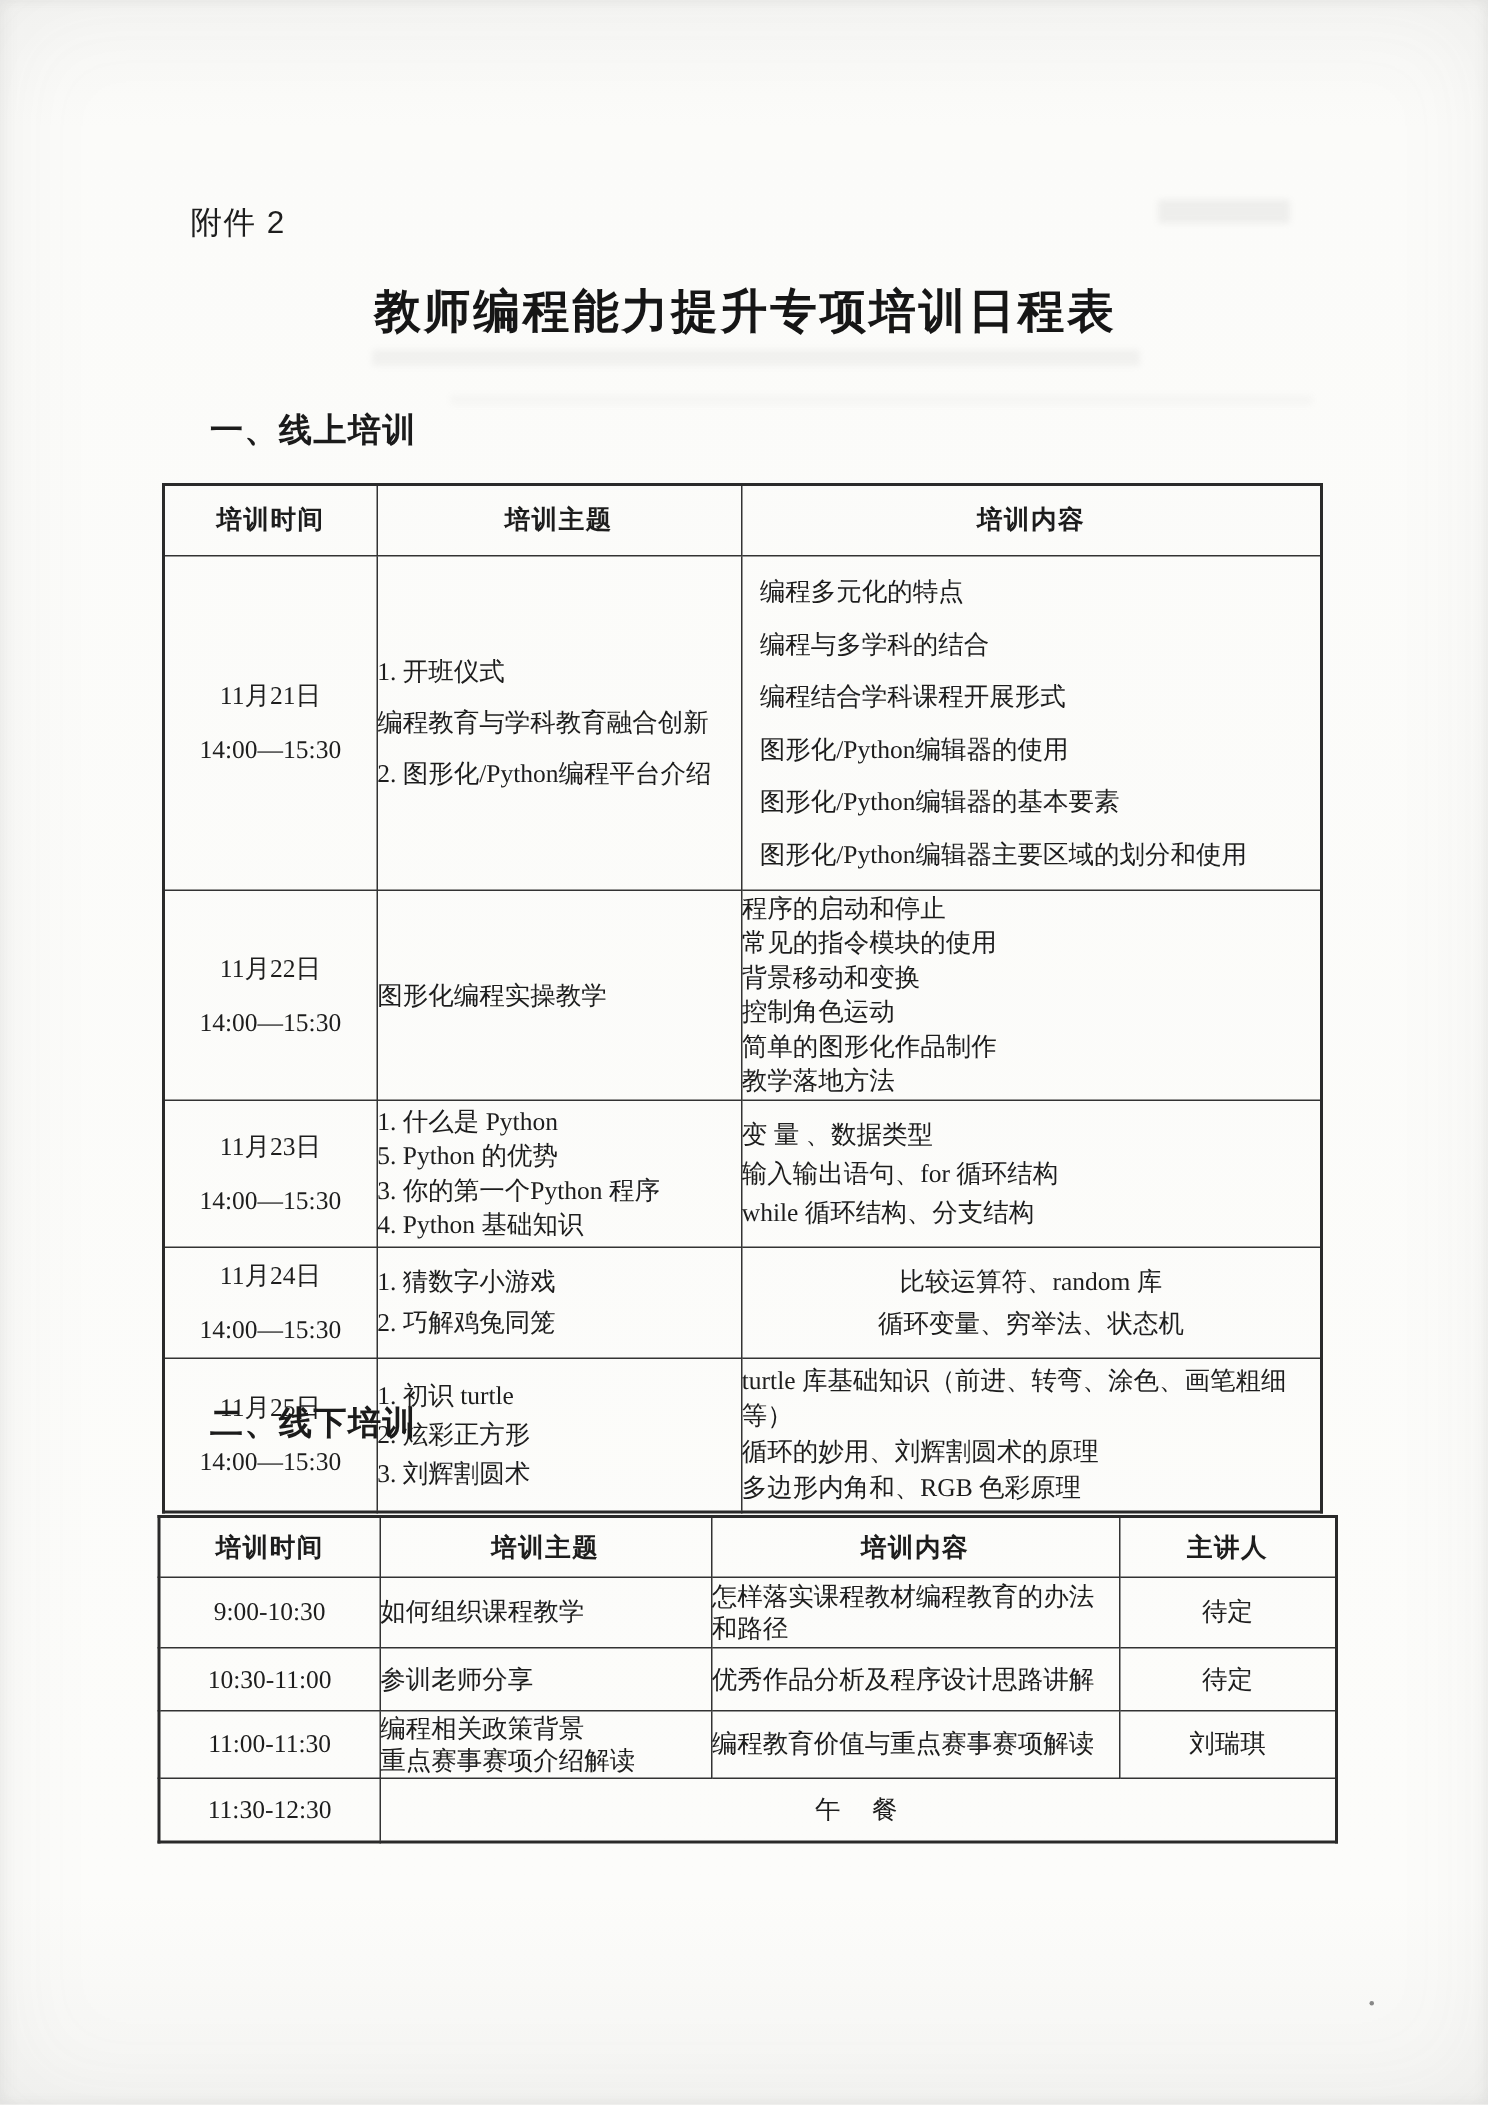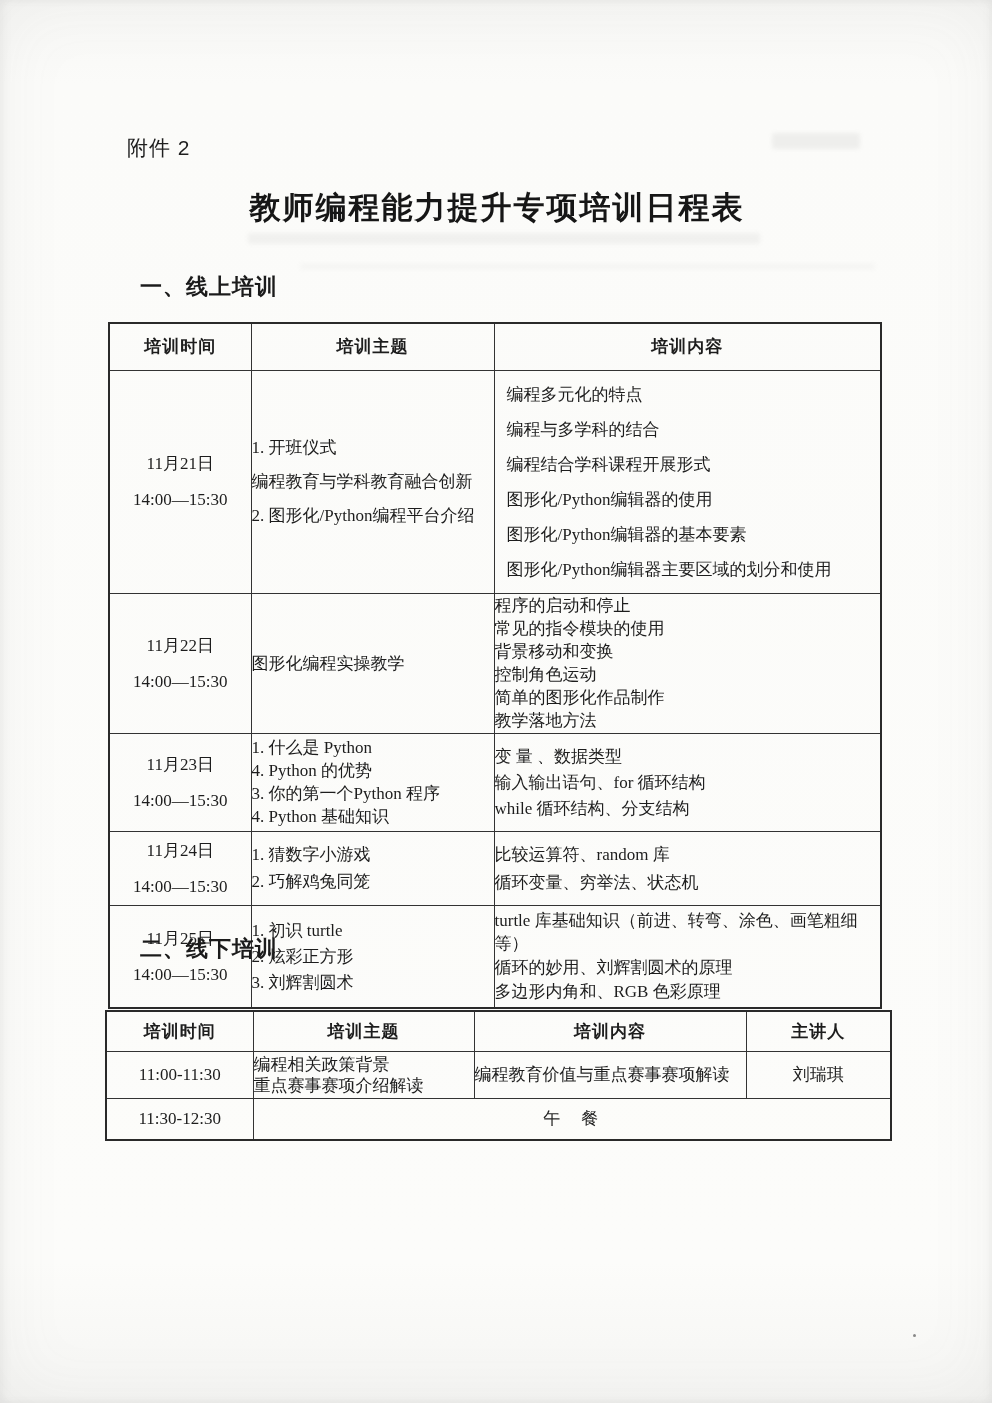--- a/index.html
+++ b/index.html
@@ -89,21 +89,21 @@
   #t2 .c-topic div,#t2 .c-content div{line-height:21px;}
   .c-presenter{text-align:center;}
   .c-merged{text-align:center;letter-spacing:2px;}
   .c-content.center{text-align:center;padding-left:8px;}
 
   
   #t1 tbody tr:nth-child(1) .c-topic div{margin:11px 0;}
   #t1 tbody tr:nth-child(1) .c-content div{margin:12px;}
   #t1 tbody tr:nth-child(3) .c-content div{margin:3px 0;}
   #t1 tbody tr:nth-child(4) .c-topic div{margin:4px 0;}
-  #t1 tbody tr:nth-child(4) .c-content div{margin:5px 0;}
+  #t1 tbody tr:nth-child(4) .c-content div{margin:5px 0;text-align:center;}
   #t1 tbody tr:nth-child(5) .c-topic div{margin:3px 0;}
   #t1 tbody tr:nth-child(5) .c-content div{margin:1px 0;}
 </style>
 </head>
 <body>
 
 <div class="page">
   <div class="ghost g1"></div>
   <div class="ghost g2"></div>
   <div class="ghost g3"></div>
@@ -163,21 +163,21 @@
             <div>教学落地方法</div>
           </td>
         </tr>
         <tr>
           <td class="c-time">
             <div>11月23日</div>
             <div>14:00—15:30</div>
           </td>
           <td class="c-topic">
             <div>1. 什么是 Python</div>
-            <div>4. Python 的优势</div>
+            <div>5. Python 的优势</div>
             <div>3. 你的第一个Python 程序</div>
             <div>4. Python 基础知识</div>
           </td>
           <td class="c-content">
             <div>变 量 、数据类型</div>
             <div>输入输出语句、for 循环结构</div>
             <div>while 循环结构、分支结构</div>
           </td>
         </tr>
         <tr>
@@ -225,20 +225,44 @@
         <tr>
           <th>培训时间</th>
           <th>培训主题</th>
           <th>培训内容</th>
           <th>主讲人</th>
         </tr>
       </thead>
     <tbody>
         <tr>
           <td class="c-time">
+            <div>9:00-10:30</div>
+          </td>
+          <td class="c-topic">
+            <div>如何组织课程教学</div>
+          </td>
+          <td class="c-content">
+            <div>怎样落实课程教材编程教育的办法和路径</div>
+          </td>
+          <td class="c-presenter">待定</td>
+        </tr>
+        <tr>
+          <td class="c-time">
+            <div>10:30-11:00</div>
+          </td>
+          <td class="c-topic">
+            <div>参训老师分享</div>
+          </td>
+          <td class="c-content">
+            <div>优秀作品分析及程序设计思路讲解</div>
+          </td>
+          <td class="c-presenter">待定</td>
+        </tr>
+        <tr>
+          <td class="c-time">
             <div>11:00-11:30</div>
           </td>
           <td class="c-topic">
             <div>编程相关政策背景</div>
             <div>重点赛事赛项介绍解读</div>
           </td>
           <td class="c-content">
             <div>编程教育价值与重点赛事赛项解读</div>
           </td>
           <td class="c-presenter">刘瑞琪</td>

